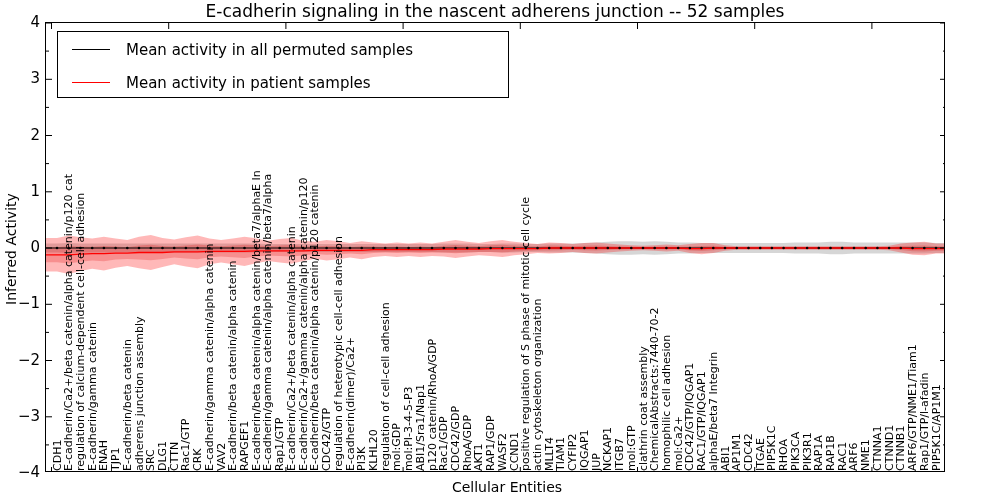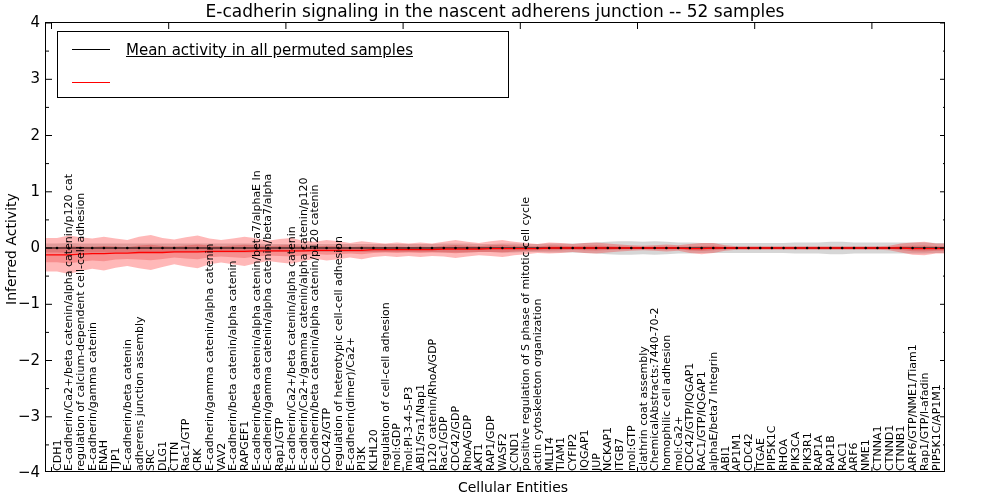--- a/index.html
+++ b/index.html
@@ -5,27 +5,27 @@
   html,body{margin:0;padding:0;background:#ffffff;}
   #stage{position:relative;width:1000px;height:500px;background:#ffffff;
          font-family:"DejaVu Sans","Liberation Sans",sans-serif;color:#000;overflow:hidden;}
   .title{position:absolute;left:45px;top:1px;width:900px;text-align:center;
          font-size:17px;white-space:nowrap;}
   .plot{position:absolute;left:45px;top:22px;width:900px;height:450px;
         border:1px solid #000;box-sizing:border-box;overflow:hidden;background:#fff;}
   .plot svg{position:absolute;left:0;top:0;}
   .ylab{position:absolute;left:3px;top:305px;transform:rotate(-90deg);
         transform-origin:0 0;font-size:14px;white-space:nowrap;}
-  .xlab{position:absolute;left:63px;top:479px;width:900px;text-align:center;font-size:14px;}
+  .xlab{position:absolute;left:57px;top:479px;width:900px;text-align:center;font-size:14px;}
   .ytick{position:absolute;left:0;width:40px;text-align:right;font-size:15px;line-height:18px;}
   .xcat{position:absolute;transform:rotate(-90deg);transform-origin:0 0;
         font-size:11px;line-height:11px;white-space:nowrap;letter-spacing:0;}
   .legend{position:absolute;left:57px;top:31px;width:452px;height:67px;
           background:#fff;border:1px solid #000;box-sizing:border-box;}
-  .legend-row{display:flex;align-items:center;height:31px;margin-top:2px;text-decoration:underline;}
+  .legend-row{display:flex;align-items:center;height:31px;margin-top:2px;}
   .legend-line{width:38px;height:0;border-top:1.6px solid #000;margin-left:14px;margin-right:16px;}
   .legend-text{font-size:15px;white-space:nowrap;}
 </style>
 </head>
 <body>
 
 <div id="stage">
   <div class="title">E-cadherin signaling in the nascent adherens junction -- 52 samples</div>
   <div class="ylab">Inferred Activity</div>
   <div class="xlab">Cellular Entities</div>
@@ -242,20 +242,21 @@
       <div class="xcat" style="left: 884.5px; top: 448px;">PIP5K1C/AP1M1</div>
     </div>
 
   <div class="legend">
     <div class="legend-row">
       <div class="legend-line" style="border-top-color: rgb(0, 0, 0);"></div>
       <div class="legend-text">Mean activity in all permuted samples</div>
     </div>
     <div class="legend-row">
       <div class="legend-line" style="border-top-color: rgb(255, 0, 0);"></div>
+      <div class="legend-text">Mean activity in patient samples</div>
     </div>
   </div>
 <div class="ytick" style="top: 13px;">4</div>
     <div class="ytick" style="top: 69.25px;">3</div>
     <div class="ytick" style="top: 125.5px;">2</div>
     <div class="ytick" style="top: 181.75px;">1</div>
     <div class="ytick" style="top: 238px;">0</div>
     <div class="ytick" style="top: 294.25px;">−1</div>
     <div class="ytick" style="top: 350.5px;">−2</div>
     <div class="ytick" style="top: 406.75px;">−3</div>

